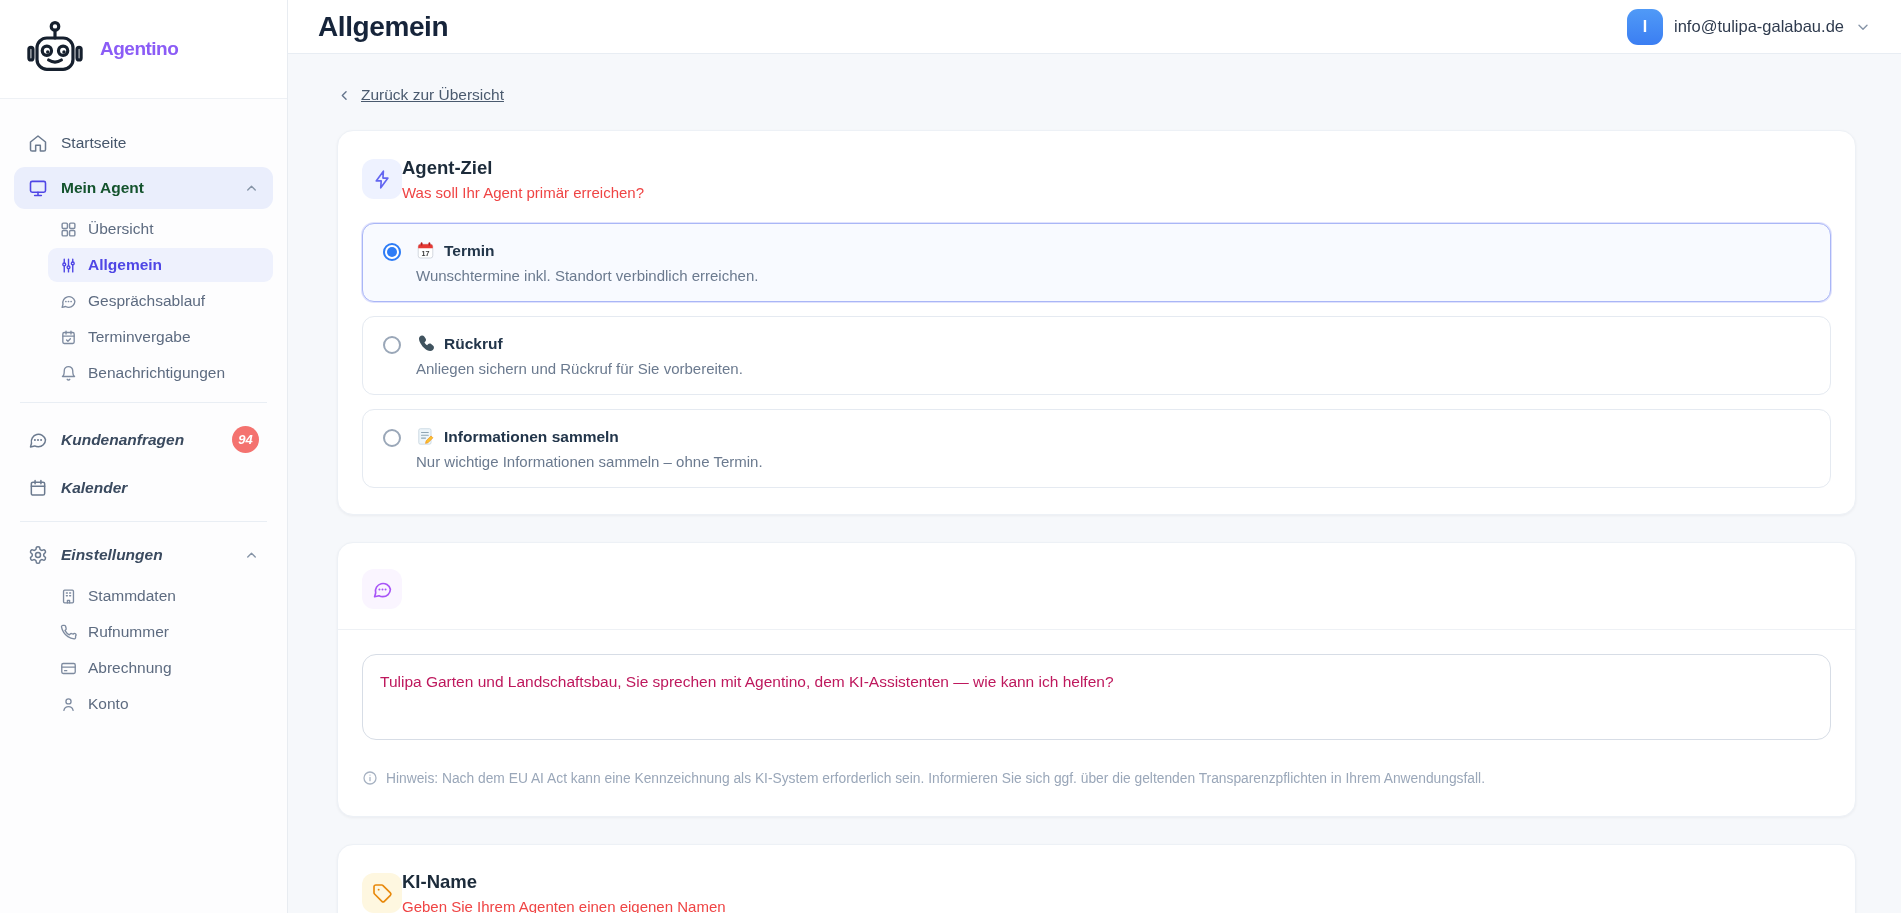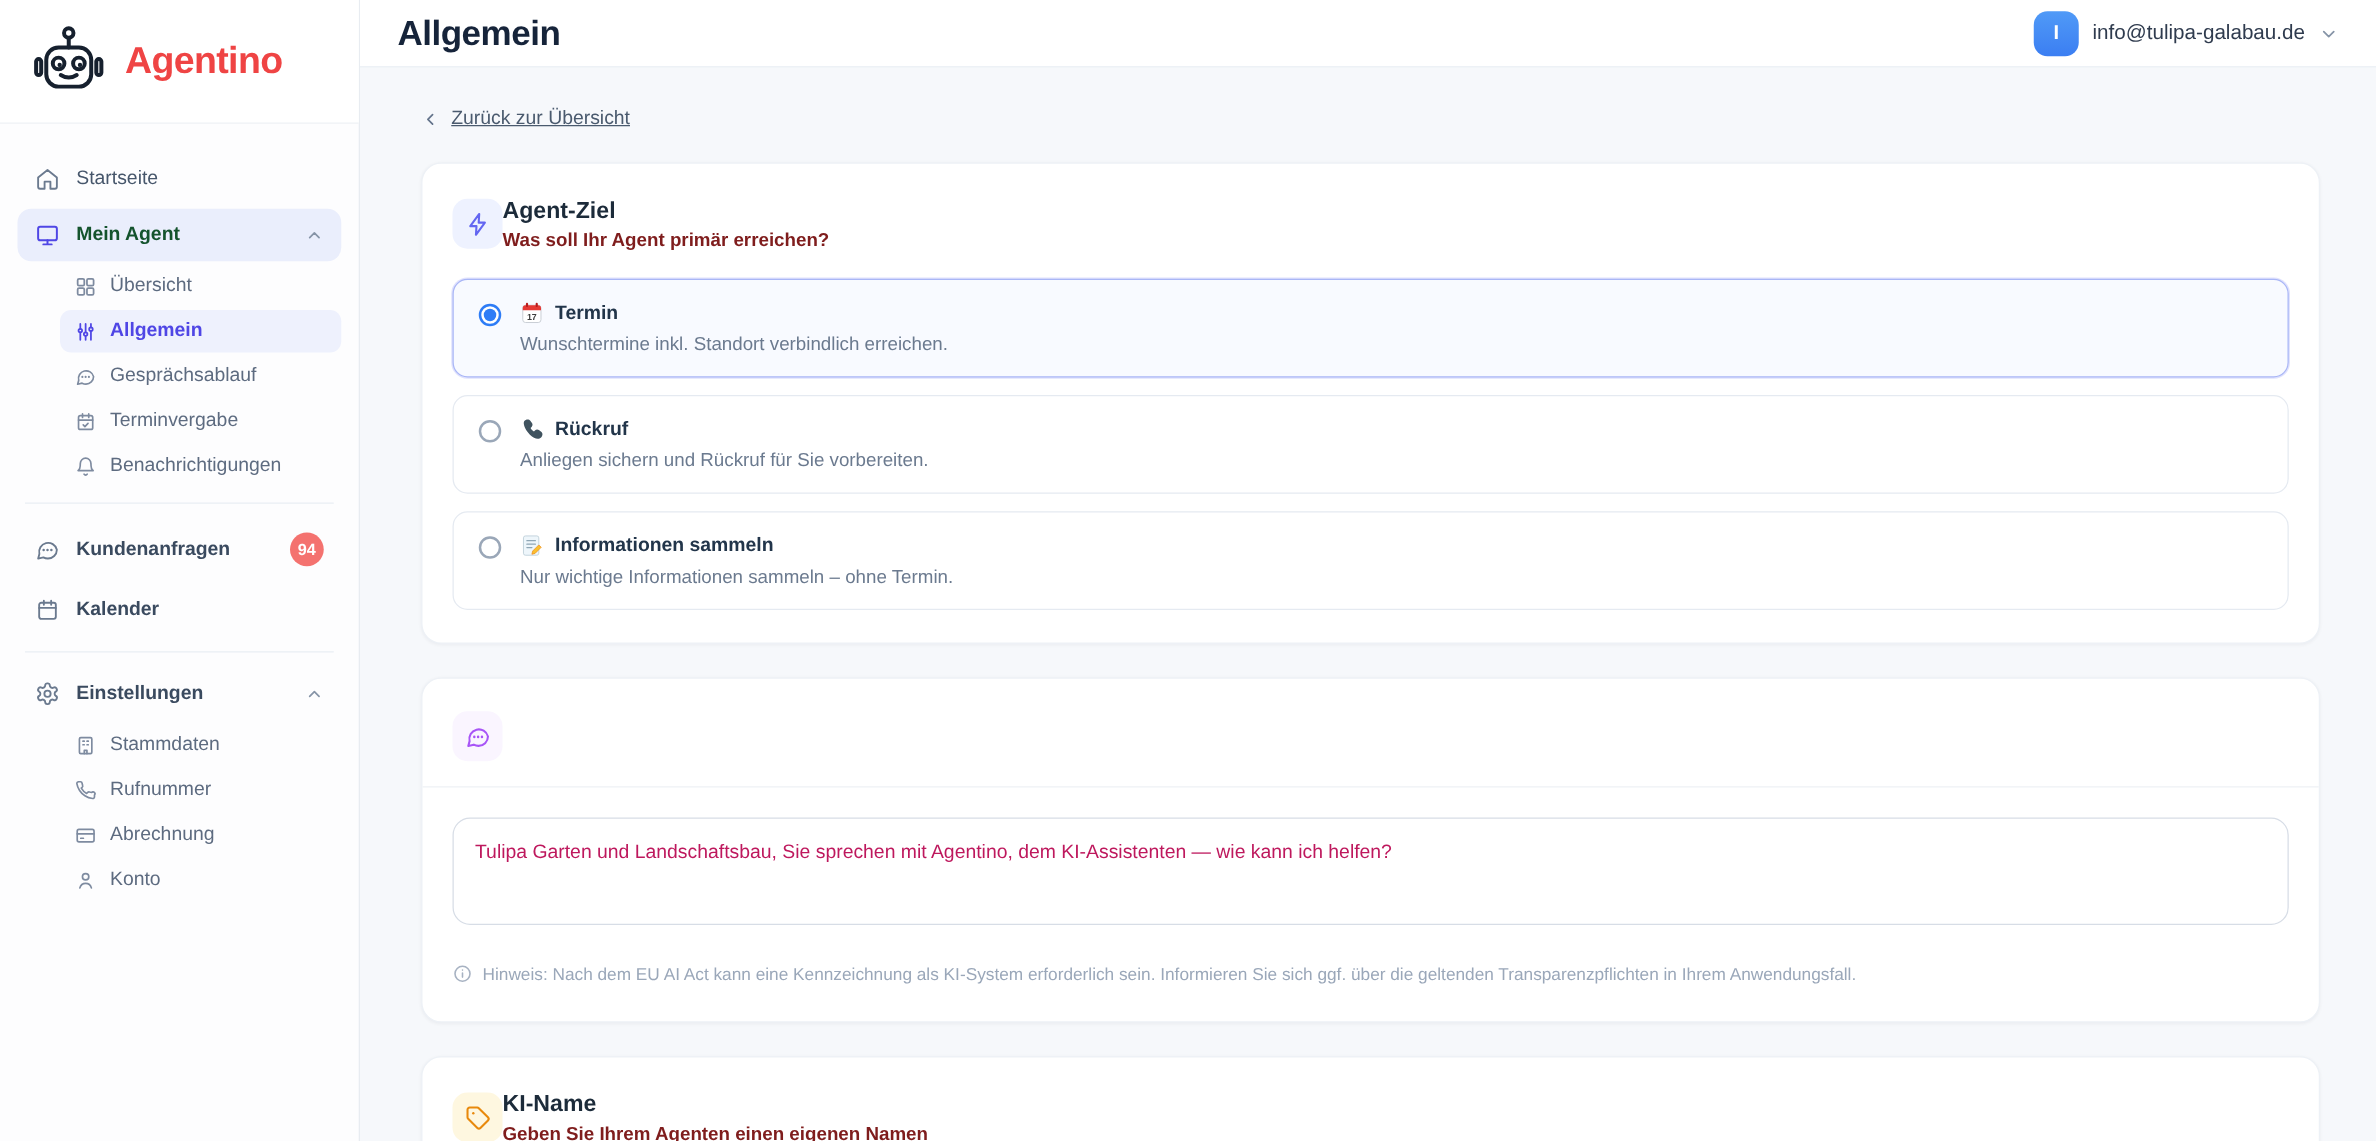--- a/index.html
+++ b/index.html
@@ -16,29 +16,29 @@
   .sidebar {
     width:288px; min-width:288px; height:100%;
     background:#fdfdfe;
     border-right:1px solid #e8ecf1;
     display:flex; flex-direction:column;
   }
   .logo-row {
     height:99px; display:flex; align-items:center; gap:14px;
     padding:0 24px; border-bottom:1px solid #eef1f5; background:#fff;
   }
-  .brand-name { font-size:30px; font-weight:800; color:#ef4444; letter-spacing:-0.5px; }
+  .brand-name { font-size:19px; font-weight:800; color:#8b5cf6; letter-spacing:-0.5px; }
   .nav { padding:20px 0 12px 0; overflow:hidden; }
   .side-item {
     display:flex; align-items:center; gap:13px;
     margin:3px 14px; padding:11px 14px; border-radius:11px;
     font-size:15.5px; font-weight:500; color:#46566b; cursor:pointer;
   }
   .side-item .ico { color:#6b7a8f; }
-  .side-item.section { font-weight:600; color:#3a4a5f; }
+  .side-item.section { font-weight:600; color:#3a4a5f;font-style:italic; }
   .side-item.active-parent {
     background:#eaeefc; color:#14532d; font-weight:700;
   }
   .side-item.active-parent .ico { color:#4f46e5; }
   .side-item .spacer { flex:1; }
   .sub-item {
     display:flex; align-items:center; gap:11px;
     margin:2px 14px 2px 48px; padding:8px 12px; border-radius:9px;
     font-size:15.5px; font-weight:500; color:#5d6b80; cursor:pointer;
   }
@@ -81,21 +81,21 @@
   }
   .card-head { display:flex; align-items:center; }
   .icon-box {
     width:40px; height:40px; border-radius:12px;
     display:flex; align-items:center; justify-content:center; flex-shrink:0;
   }
   .icon-box.indigo { background:#eef2ff; color:#6366f1; }
   .icon-box.purple { background:#faf5ff; color:#a855f7; }
   .icon-box.amber  { background:#fef7e0; color:#e8890c; }
   .card-title { font-size:18.5px; font-weight:700; color:#1c2b3a; margin-bottom:5px; }
-  .card-sub { font-size:15px; color:#7f1d1d;font-weight:bold; }
+  .card-sub { font-size:15px; color:#ef4444; }
   .card-divider { border-top:1px solid #eef1f5; margin:20px -24px 0 -24px; }
 
   
   .options { margin-top:22px; display:flex; flex-direction:column; gap:14px; }
   .option {
     border:1px solid #e5eaf1; border-radius:12px; background:#fff;
     padding:17px 20px; display:flex; gap:15px; align-items:flex-start; cursor:pointer;
   }
   .option.selected { border-color:#a9b6f6; background:#f8faff; box-shadow:0 0 0 1px rgba(130,140,248,.25); }
   .radio {

